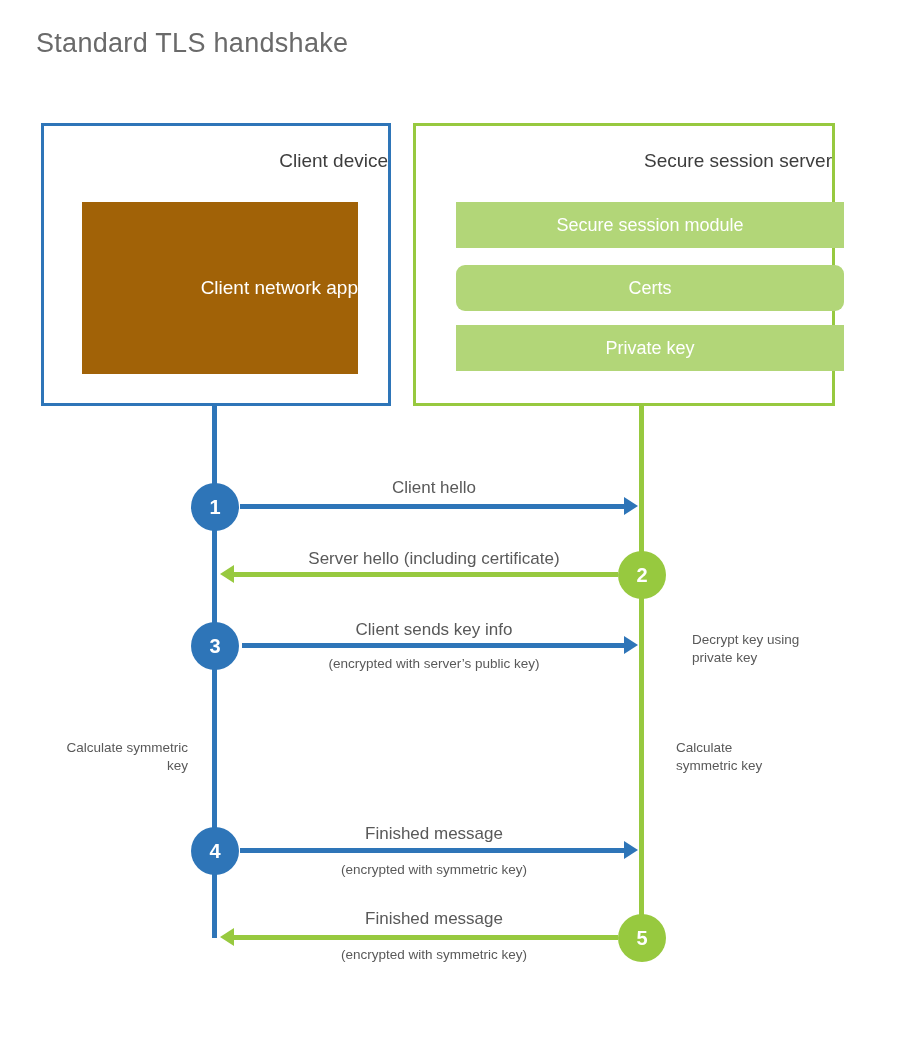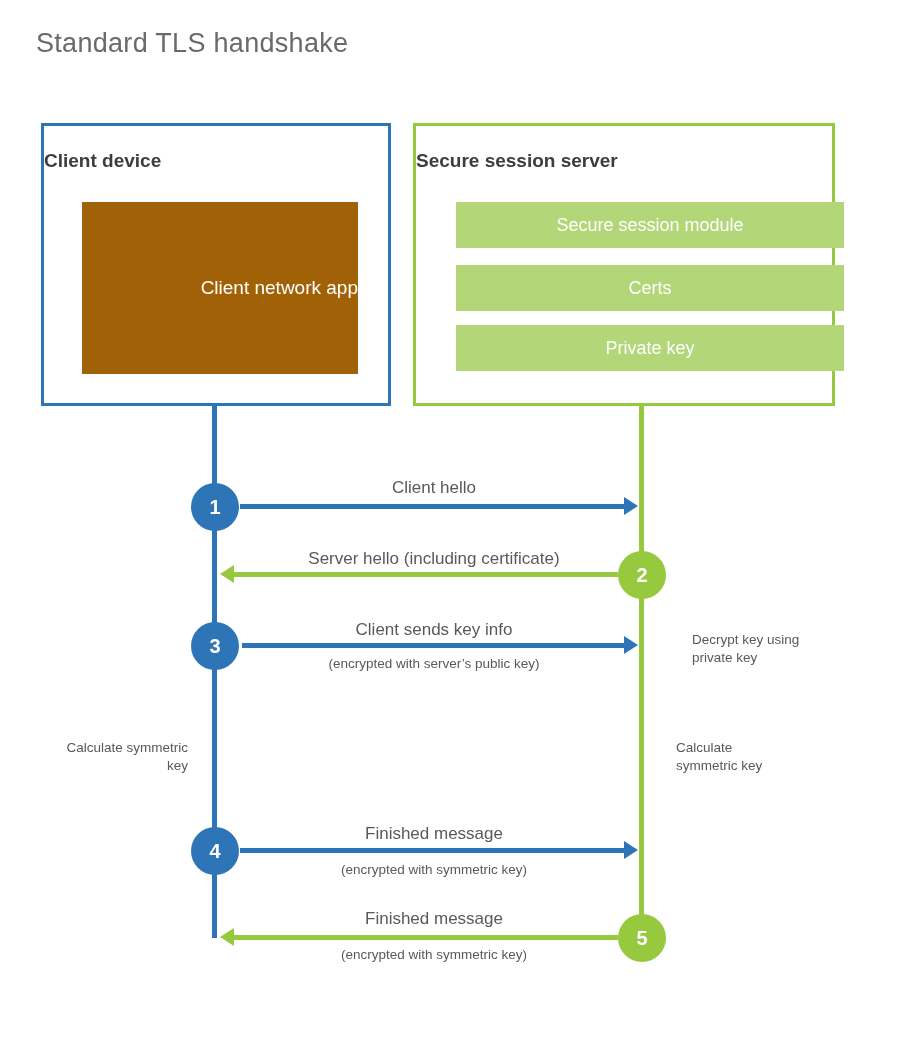--- a/index.html
+++ b/index.html
@@ -10,35 +10,35 @@
   .page-title {
     position:absolute; left:36px; top:28px;
     font-size:27px; font-weight:300; color:#6a6a6a; letter-spacing:0.3px;
   }
 
   
   .box { position:absolute; top:123px; height:283px; background:#fff; box-sizing:border-box; }
   .client-box { left:41px;  width:350px; border:3px solid #2e75b8; }
   .server-box { left:413px; width:422px; border:3px solid #97c93f; }
   .box-title {
-    margin-top:24px; text-align:left;
-    font-size:19px; font-weight:700; color:#3d3d3d;
+    margin-top:24px; text-align:right;
+    font-size:19px; font-weight:400; color:#3d3d3d;
   }
   .app-box {
     position:absolute; left:38px; top:76px; width:276px; height:172px;
     background:#a16207; color:#ffffff; font-size:19px;
     display:flex; align-items:center; justify-content:flex-end; text-align:center;
   }
   .app-box span { display:block; max-width:175px; line-height:1.5; }
   .server-bar {
     position:absolute; left:40px; width:388px; height:46px;
     background:#b2d678; color:#ffffff; font-size:18px;
     display:flex; align-items:center; justify-content:center; text-align:center;
   }
-  .bar-1 { top:76px; } .bar-2 { top:139px; } .bar-3 { top:199px; }
+  .bar-1 { top:76px; } .bar-2 { top:139px;border-radius:9px; } .bar-3 { top:199px; }
 
   
   .lifeline { position:absolute; top:406px; width:5px; }
   .client-lifeline { left:212px; height:532px; background:#2e75b8; }
   .server-lifeline { left:639px; height:534px; background:#97c93f; }
 
   
   .node {
     position:absolute; width:48px; height:48px; border-radius:50%;
     color:#ffffff; font-size:20px; font-weight:700;

